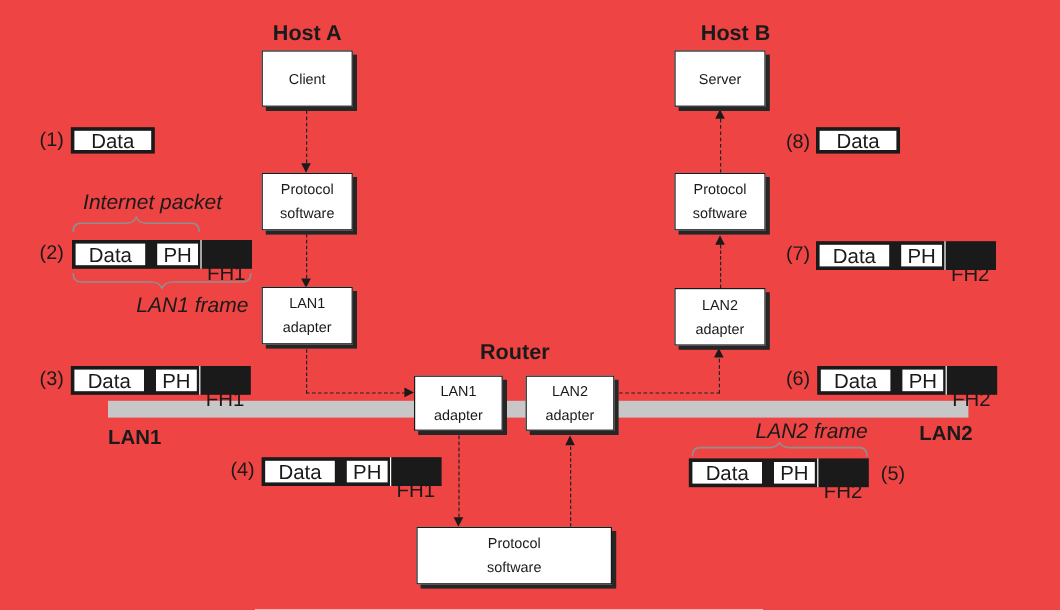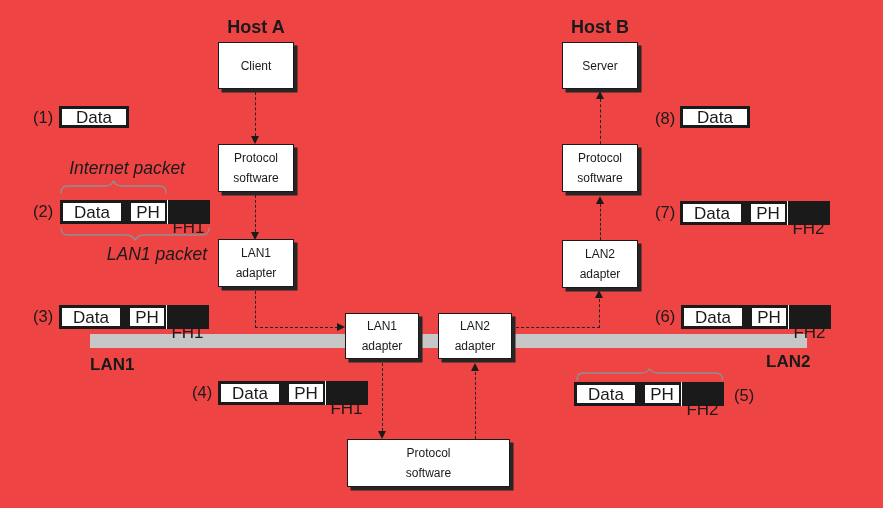--- a/index.html
+++ b/index.html
@@ -27,21 +27,21 @@
   #n-lan1a   { left:218px; top:239px; width:76px; height:48px; }
   #n-server  { left:562px; top:42px;  width:76px; height:47px;text-align:center; }
   #n-protob  { left:562px; top:144px; width:76px; height:48px; }
   #n-lan2b   { left:562px; top:240px; width:76px; height:48px; }
   #n-rlan1   { left:345px; top:313px; width:74px; height:46px; }
   #n-rlan2   { left:438px; top:313px; width:74px; height:46px; }
   #n-rproto  { left:347px; top:439px; width:163px; height:48px; }
 
   .heading { position:absolute; font-weight:bold; font-size:18px; text-align:center; }
   #h-hosta  { left:214px; top:17px;  width:84px; }
-  #h-hostb  { left:558px; top:17px;  width:84px; }
+  #h-hostb  { left:558px; top:17px;  width:84px;text-align:right; }
   #h-router { left:369px; top:283px; width:120px; }
 
   .netlabel { position:absolute; font-weight:bold; font-size:17px; }
   #l-lan1 { left:90px;  top:355px; }
   #l-lan2 { left:766px; top:352px; }
 
   .annot { position:absolute; font-style:italic; font-size:17.5px; text-align:right; }
   #a-inet  { left:43px;  top:158px; width:142px; }
   #a-lan1f { left:65px;  top:244px; width:142px; }
   #a-lan2f { left:576px; top:349px; width:147px; }
@@ -116,20 +116,21 @@
 </style>
 </head>
 <body>
 
 <div class="canvas">
 
   <div class="bar"></div>
 
   <div class="heading" id="h-hosta">Host A</div>
   <div class="heading" id="h-hostb">Host B</div>
+  <div class="heading" id="h-router">Router</div>
 
   <div class="netlabel" id="l-lan1">LAN1</div>
   <div class="netlabel" id="l-lan2">LAN2</div>
 
   <div class="vdash" id="c1"></div>
   <div class="ah ah-down" id="ah1"></div>
   <div class="vdash" id="c2"></div>
   <div class="ah ah-down" id="ah2"></div>
   <div class="lconn" id="c3"></div>
   <div class="ah ah-right" id="ah3"></div>
@@ -231,18 +232,19 @@
     <span class="pcell cell-data-s">Data</span>
   </div>
 
   <div class="annot" id="a-inet">Internet packet</div>
   <svg class="brace" id="b-inet" width="107" height="16" viewBox="0 0 107 16">
     <path d="M1,13 C1,8.5 2.5,6 7.5,6 L45,6 C50,6 52,4.5 53.5,1 C55,4.5 57,6 62,6 L99.5,6 C104.5,6 106,8.5 106,13"></path>
   </svg>
   <svg class="brace" id="b-lan1f" width="150" height="16" viewBox="0 0 150 16">
     <path d="M1,1 C1,5.5 2.5,8 7.5,8 L66,8 C71,8 73,9.5 75,13 C77,9.5 79,8 84,8 L142.5,8 C147.5,8 149,5.5 149,1"></path>
   </svg>
-  <div class="annot" id="a-lan1f">LAN1 packet</div>
+  <div class="annot" id="a-lan1f">LAN1 frame</div>
+  <div class="annot" id="a-lan2f">LAN2 frame</div>
   <svg class="brace" id="b-lan2f" width="148" height="14" viewBox="0 0 148 14">
     <path d="M1,12 C1,7.5 2.5,5 7.5,5 L65,5 C70,5 72,3.5 73.5,0.8 C75,3.5 77,5 82,5 L140,5 C145,5 146.5,7.5 146.5,12"></path>
   </svg>
 
 </div>
 
 </body></html>

